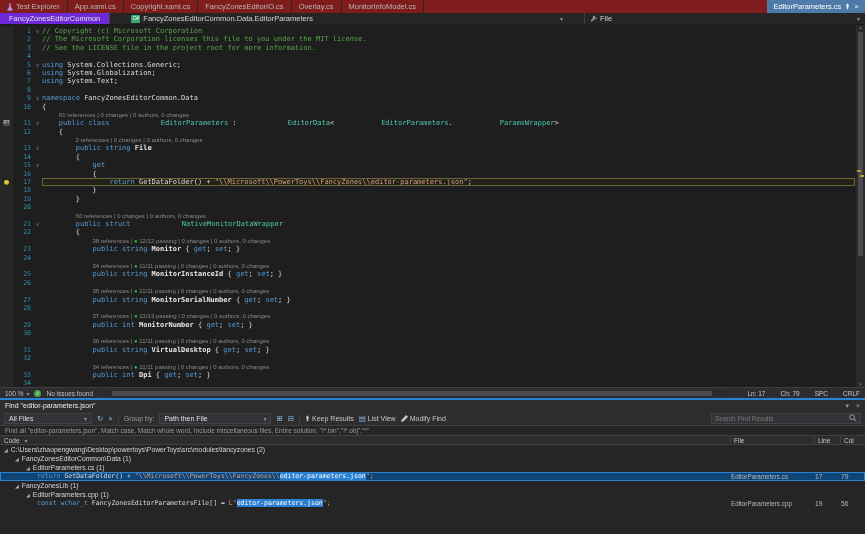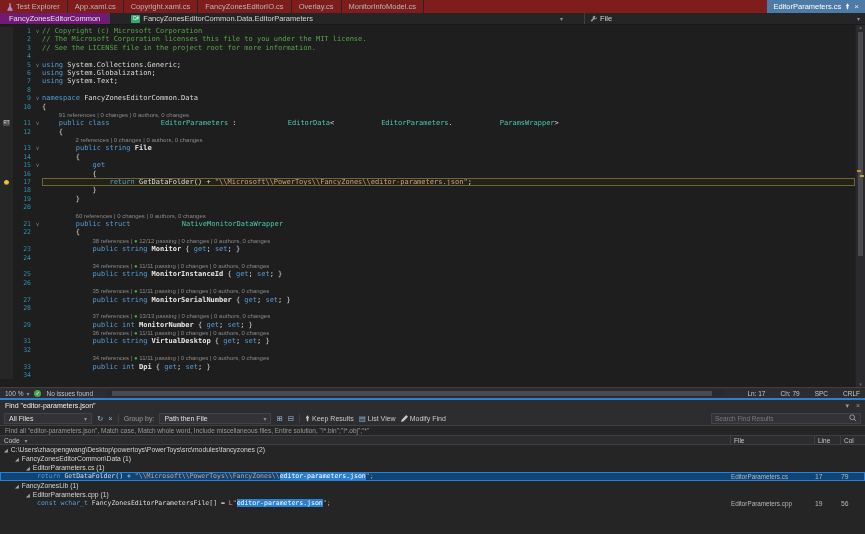--- a/index.html
+++ b/index.html
@@ -8,21 +8,21 @@
   .app { width:865px; height:534px; display:flex; flex-direction:column; }
 
   
   .tabbar { height:13px; background:#7f1d1d; display:flex; align-items:stretch; font-size:7.5px; flex:none; }
   .tab { display:flex; align-items:center; gap:3px; padding:0 7px; color:#b8b8b8; border-right:1px solid #252526; white-space:nowrap; }
   .tab-active { margin-left:auto; background:#4d7aa6; color:#ffffff; display:flex; align-items:center; gap:4px; padding:0 6px; border-right:none; }
   .tab-active .tclose { color:#e8eef5; font-size:8px; line-height:8px; }
 
   
   .navbar { height:12px; background:#252526; display:flex; align-items:stretch; font-size:7.5px; flex:none; border-bottom:1px solid #1a1a1a; }
-  .nav-project { background:#701a75; display:flex; align-items:center; padding:0 9px; color:#e0e0e0; border-right:1px solid #3f3f46; white-space:nowrap;text-align:right; }
+  .nav-project { background:#6d28d9; display:flex; align-items:center; padding:0 9px; color:#e0e0e0; border-right:1px solid #3f3f46; white-space:nowrap;text-align:right; }
   .nav-type { flex:1.6; display:flex; align-items:center; gap:3px; padding:0 21px; border-right:1px solid #3f3f46; color:#d4d4d4; overflow:hidden; white-space:nowrap; }
   .nav-member { flex:1; display:flex; align-items:center; gap:3px; padding:0 5px; color:#d4d4d4; white-space:nowrap; }
   .chev { color:#8f8f8f; font-size:6px; margin-left:auto; }
   .csicon { background:#37a774; color:#fff; font-size:4.5px; line-height:8px; width:9px; height:8px; text-align:center; border-radius:1px; flex:none; }
 
   
   .editor { flex:1; display:flex; background:#1e1e1e; overflow:hidden; }
   .ed-lines { flex:1; padding-top:2px; overflow:hidden; }
   .ed-row { display:flex; height:8.4px; line-height:8.4px; font-size:7px; white-space:pre; }
   .ed-row .g { width:13px; flex:none; background:#262626; display:flex; align-items:center; justify-content:center; }
@@ -171,20 +171,21 @@
         <div class="ed-row"><div class="g"></div><div class="num">23</div><div class="fold"></div><div class="txt"><span class="s-pln">            </span><span class="s-kw">public</span><span class="s-pln"> </span><span class="s-kw">string</span><span class="s-pln"> </span><span class="s-mem">Monitor</span><span class="s-pln"> { </span><span class="s-kw">get</span><span class="s-pln">; </span><span class="s-kw">set</span><span class="s-pln">; }</span></div></div>
         <div class="ed-row"><div class="g"></div><div class="num">24</div><div class="fold"></div><div class="txt"></div></div>
         <div class="ed-row lens"><div class="g"></div><div class="num"></div><div class="fold"></div><div class="txt" style="padding-left:50.400000000000006px">34 references | <span class="pass-dot">●</span> 11/11 passing | 0 changes | 0 authors, 0 changes</div></div>
         <div class="ed-row"><div class="g"></div><div class="num">25</div><div class="fold"></div><div class="txt"><span class="s-pln">            </span><span class="s-kw">public</span><span class="s-pln"> </span><span class="s-kw">string</span><span class="s-pln"> </span><span class="s-mem">MonitorInstanceId</span><span class="s-pln"> { </span><span class="s-kw">get</span><span class="s-pln">; </span><span class="s-kw">set</span><span class="s-pln">; }</span></div></div>
         <div class="ed-row"><div class="g"></div><div class="num">26</div><div class="fold"></div><div class="txt"></div></div>
         <div class="ed-row lens"><div class="g"></div><div class="num"></div><div class="fold"></div><div class="txt" style="padding-left:50.400000000000006px">35 references | <span class="pass-dot">●</span> 11/11 passing | 0 changes | 0 authors, 0 changes</div></div>
         <div class="ed-row"><div class="g"></div><div class="num">27</div><div class="fold"></div><div class="txt"><span class="s-pln">            </span><span class="s-kw">public</span><span class="s-pln"> </span><span class="s-kw">string</span><span class="s-pln"> </span><span class="s-mem">MonitorSerialNumber</span><span class="s-pln"> { </span><span class="s-kw">get</span><span class="s-pln">; </span><span class="s-kw">set</span><span class="s-pln">; }</span></div></div>
         <div class="ed-row"><div class="g"></div><div class="num">28</div><div class="fold"></div><div class="txt"></div></div>
         <div class="ed-row lens"><div class="g"></div><div class="num"></div><div class="fold"></div><div class="txt" style="padding-left:50.400000000000006px">37 references | <span class="pass-dot">●</span> 13/13 passing | 0 changes | 0 authors, 0 changes</div></div>
         <div class="ed-row"><div class="g"></div><div class="num">29</div><div class="fold"></div><div class="txt"><span class="s-pln">            </span><span class="s-kw">public</span><span class="s-pln"> </span><span class="s-kw">int</span><span class="s-pln"> </span><span class="s-mem">MonitorNumber</span><span class="s-pln"> { </span><span class="s-kw">get</span><span class="s-pln">; </span><span class="s-kw">set</span><span class="s-pln">; }</span></div></div>
+        <div class="ed-row"><div class="g"></div><div class="num">30</div><div class="fold"></div><div class="txt"></div></div>
         <div class="ed-row lens"><div class="g"></div><div class="num"></div><div class="fold"></div><div class="txt" style="padding-left:50.400000000000006px">36 references | <span class="pass-dot">●</span> 11/11 passing | 0 changes | 0 authors, 0 changes</div></div>
         <div class="ed-row"><div class="g"></div><div class="num">31</div><div class="fold"></div><div class="txt"><span class="s-pln">            </span><span class="s-kw">public</span><span class="s-pln"> </span><span class="s-kw">string</span><span class="s-pln"> </span><span class="s-mem">VirtualDesktop</span><span class="s-pln"> { </span><span class="s-kw">get</span><span class="s-pln">; </span><span class="s-kw">set</span><span class="s-pln">; }</span></div></div>
         <div class="ed-row"><div class="g"></div><div class="num">32</div><div class="fold"></div><div class="txt"></div></div>
         <div class="ed-row lens"><div class="g"></div><div class="num"></div><div class="fold"></div><div class="txt" style="padding-left:50.400000000000006px">34 references | <span class="pass-dot">●</span> 11/11 passing | 0 changes | 0 authors, 0 changes</div></div>
         <div class="ed-row"><div class="g"></div><div class="num">33</div><div class="fold"></div><div class="txt"><span class="s-pln">            </span><span class="s-kw">public</span><span class="s-pln"> </span><span class="s-kw">int</span><span class="s-pln"> </span><span class="s-mem">Dpi</span><span class="s-pln"> { </span><span class="s-kw">get</span><span class="s-pln">; </span><span class="s-kw">set</span><span class="s-pln">; }</span></div></div>
         <div class="ed-row"><div class="g"></div><div class="num">34</div><div class="fold"></div><div class="txt"></div></div>
       </div>
     <div class="vsb">
       <div class="vsb-arrow top">▲</div>
       <div class="vsb-thumb"></div>

